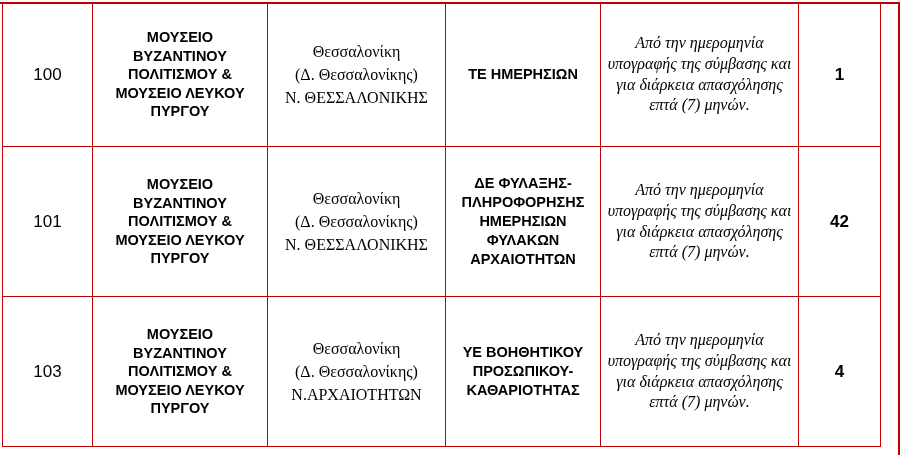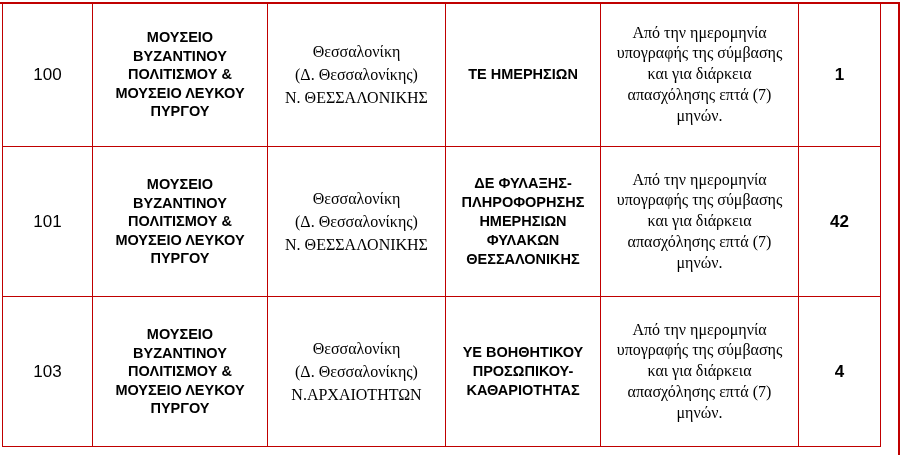--- a/index.html
+++ b/index.html
@@ -85,20 +85,21 @@
   }
   .cell-spec {
     font-family: "Liberation Sans", sans-serif;
     font-weight: bold;
     font-size: 14.5px;
     line-height: 1.3;
     color: #000000;
   }
   .cell-dur {
     font-family: "Liberation Serif", serif;
+    font-style: italic;
     font-size: 16px;
     line-height: 1.3;
     color: #000000;
   }
   .cell-num {
     font-family: "Liberation Sans", sans-serif;
     font-weight: bold;
     font-size: 17px;
     color: #000000;
   }
@@ -137,21 +138,21 @@
         <td class="cell-num">1</td>
       </tr>
       <tr class="row-2">
         <td class="cell-code">101</td>
         <td class="cell-org">ΜΟΥΣΕΙΟ ΒΥΖΑΝΤΙΝΟΥ ΠΟΛΙΤΙΣΜΟΥ &amp; ΜΟΥΣΕΙΟ ΛΕΥΚΟΥ ΠΥΡΓΟΥ</td>
         <td class="cell-loc">
           <span class="nowrap-line reg">Θεσσαλονίκη</span>
           <span class="nowrap-line reg">(Δ. Θεσσαλονίκης)</span>
           <span class="nowrap-line bold">Ν. ΘΕΣΣΑΛΟΝΙΚΗΣ</span>
         </td>
-        <td class="cell-spec">ΔΕ ΦΥΛΑΞΗΣ-ΠΛΗΡΟΦΟΡΗΣΗΣ ΗΜΕΡΗΣΙΩΝ ΦΥΛΑΚΩΝ ΘΕΣΣΑΛΟΝΙΚΗΣ</td>
+        <td class="cell-spec">ΔΕ ΦΥΛΑΞΗΣ-ΠΛΗΡΟΦΟΡΗΣΗΣ ΗΜΕΡΗΣΙΩΝ ΦΥΛΑΚΩΝ ΑΡΧΑΙΟΤΗΤΩΝ</td>
         <td class="cell-dur">Από την ημερομηνία υπογραφής της σύμβασης  και για διάρκεια απασχόλησης επτά (7) μηνών.</td>
         <td class="cell-num">42</td>
       </tr>
       <tr class="row-3">
         <td class="cell-code">103</td>
         <td class="cell-org">ΜΟΥΣΕΙΟ ΒΥΖΑΝΤΙΝΟΥ ΠΟΛΙΤΙΣΜΟΥ &amp; ΜΟΥΣΕΙΟ ΛΕΥΚΟΥ ΠΥΡΓΟΥ</td>
         <td class="cell-loc">
           <span class="nowrap-line reg">Θεσσαλονίκη</span>
           <span class="nowrap-line reg">(Δ. Θεσσαλονίκης)</span>
           <span class="nowrap-line bold">Ν.ΑΡΧΑΙΟΤΗΤΩΝ</span>

